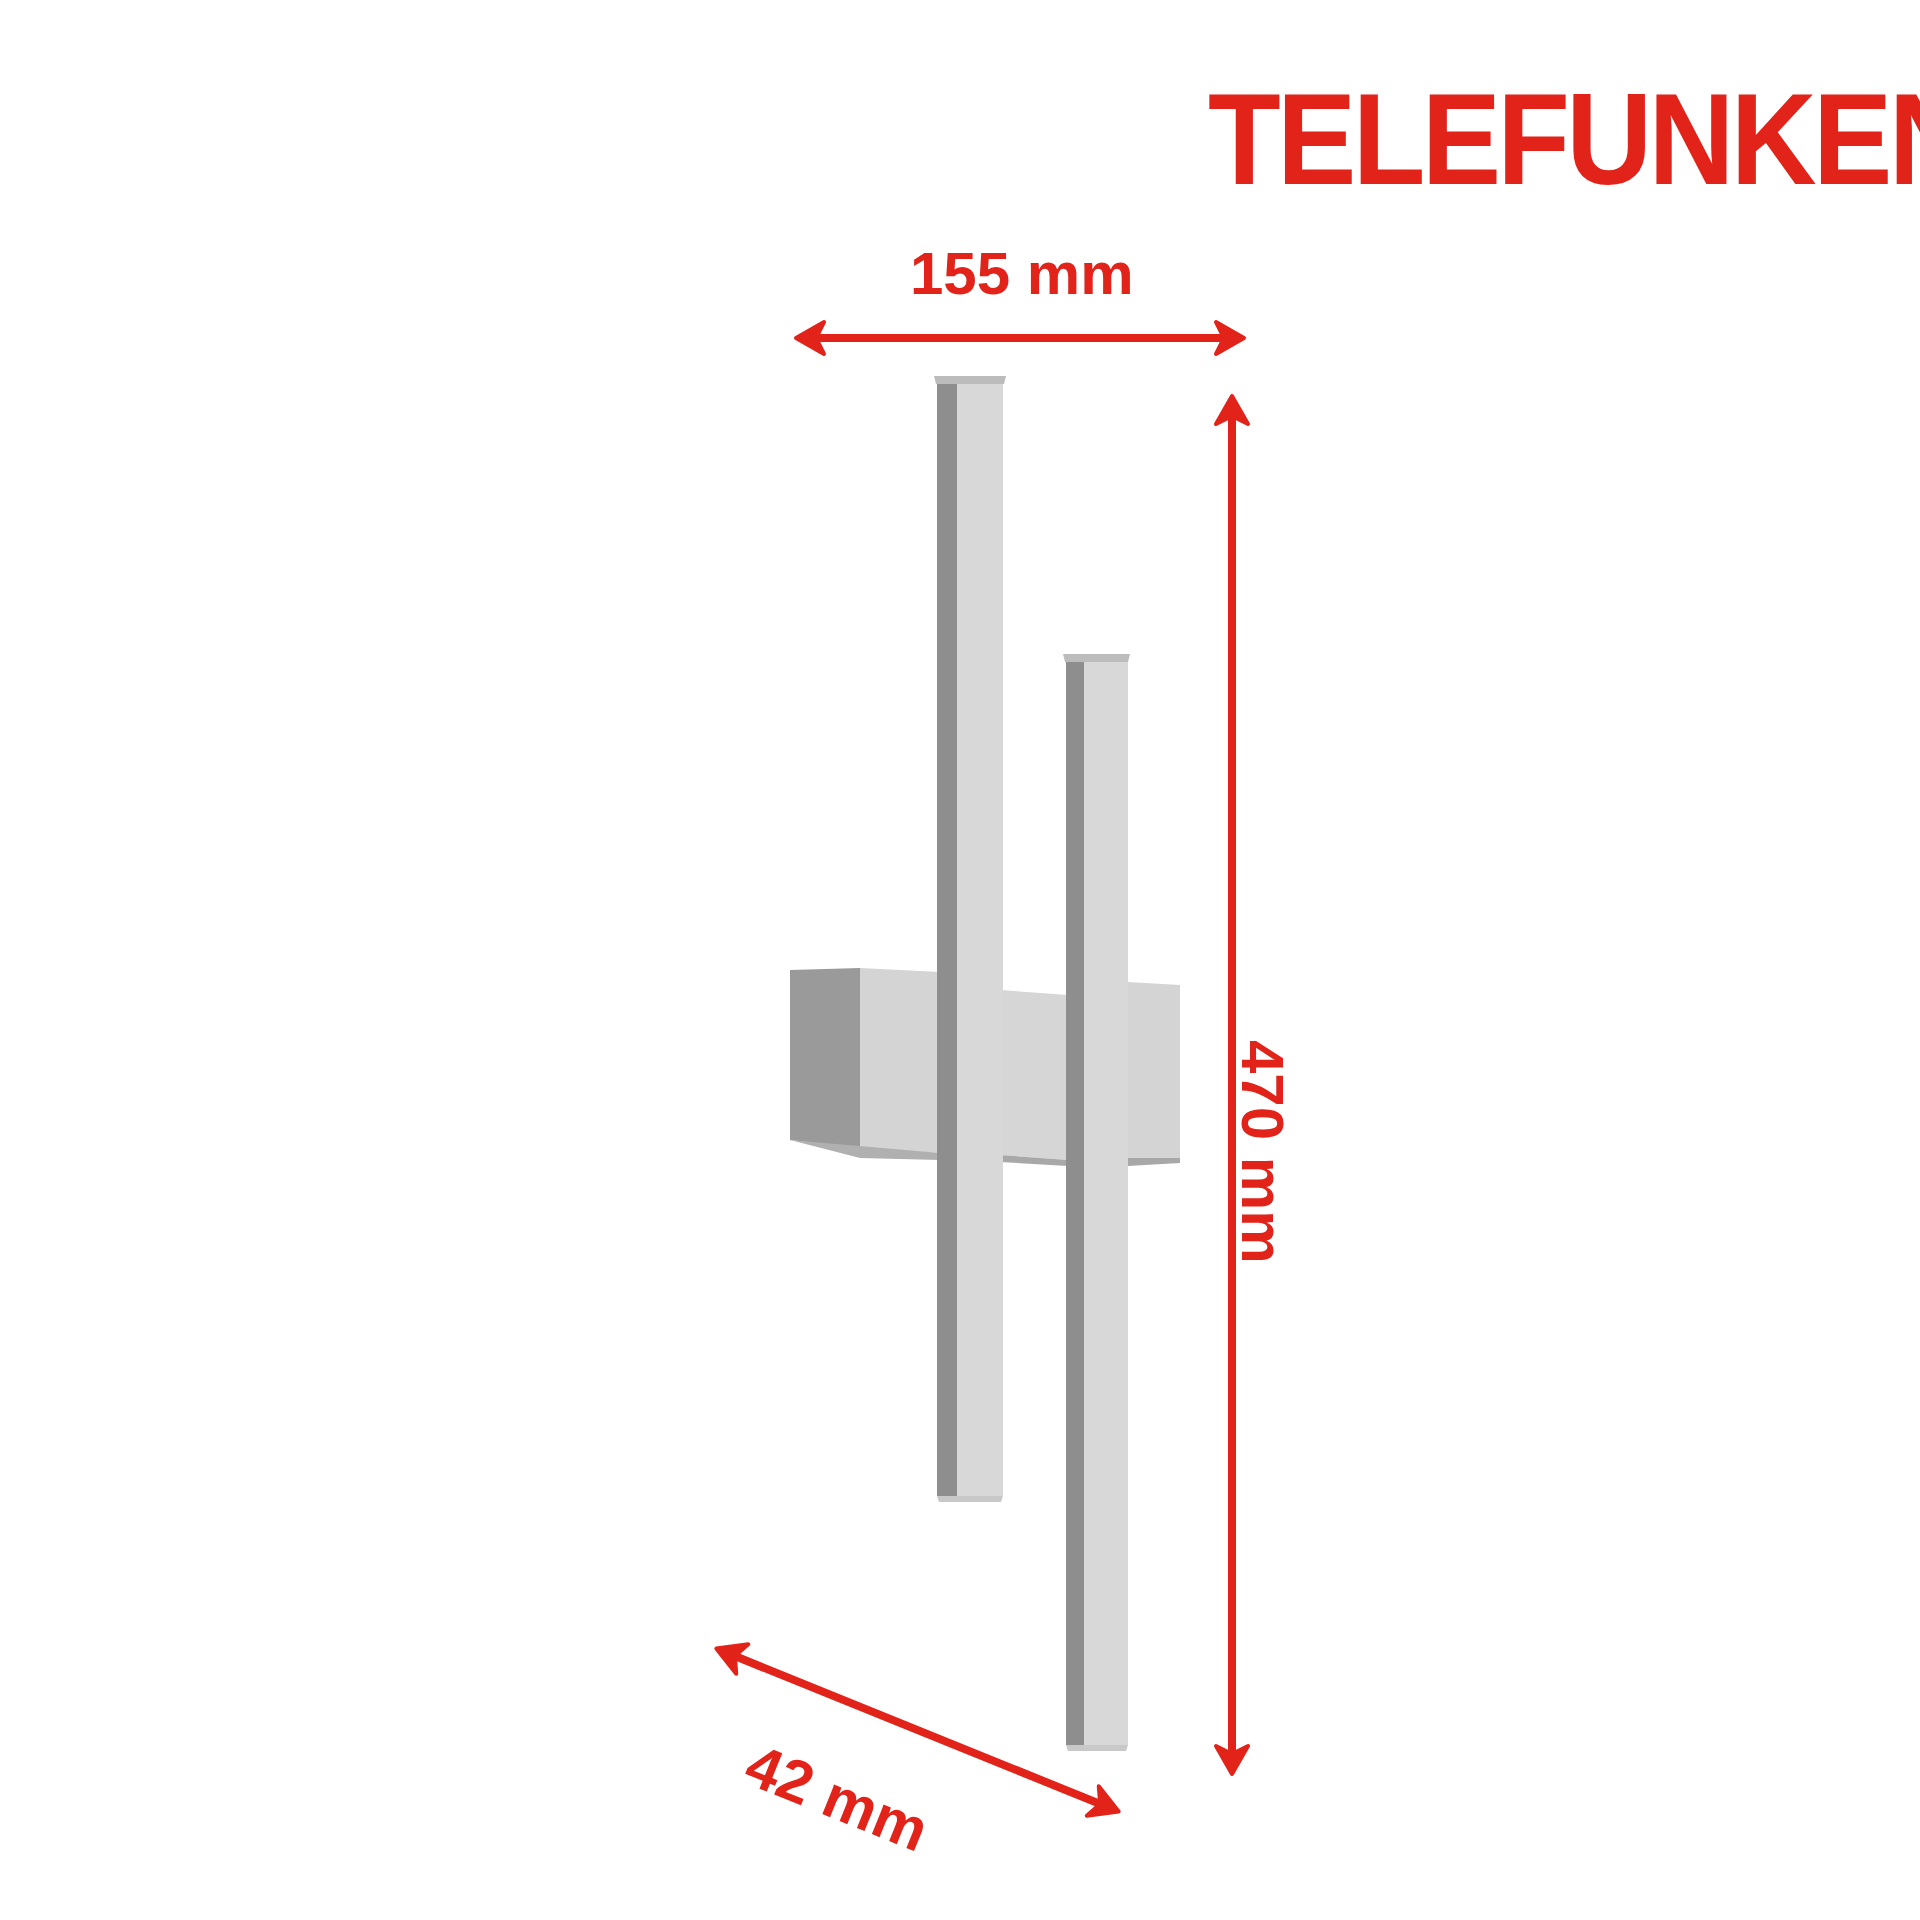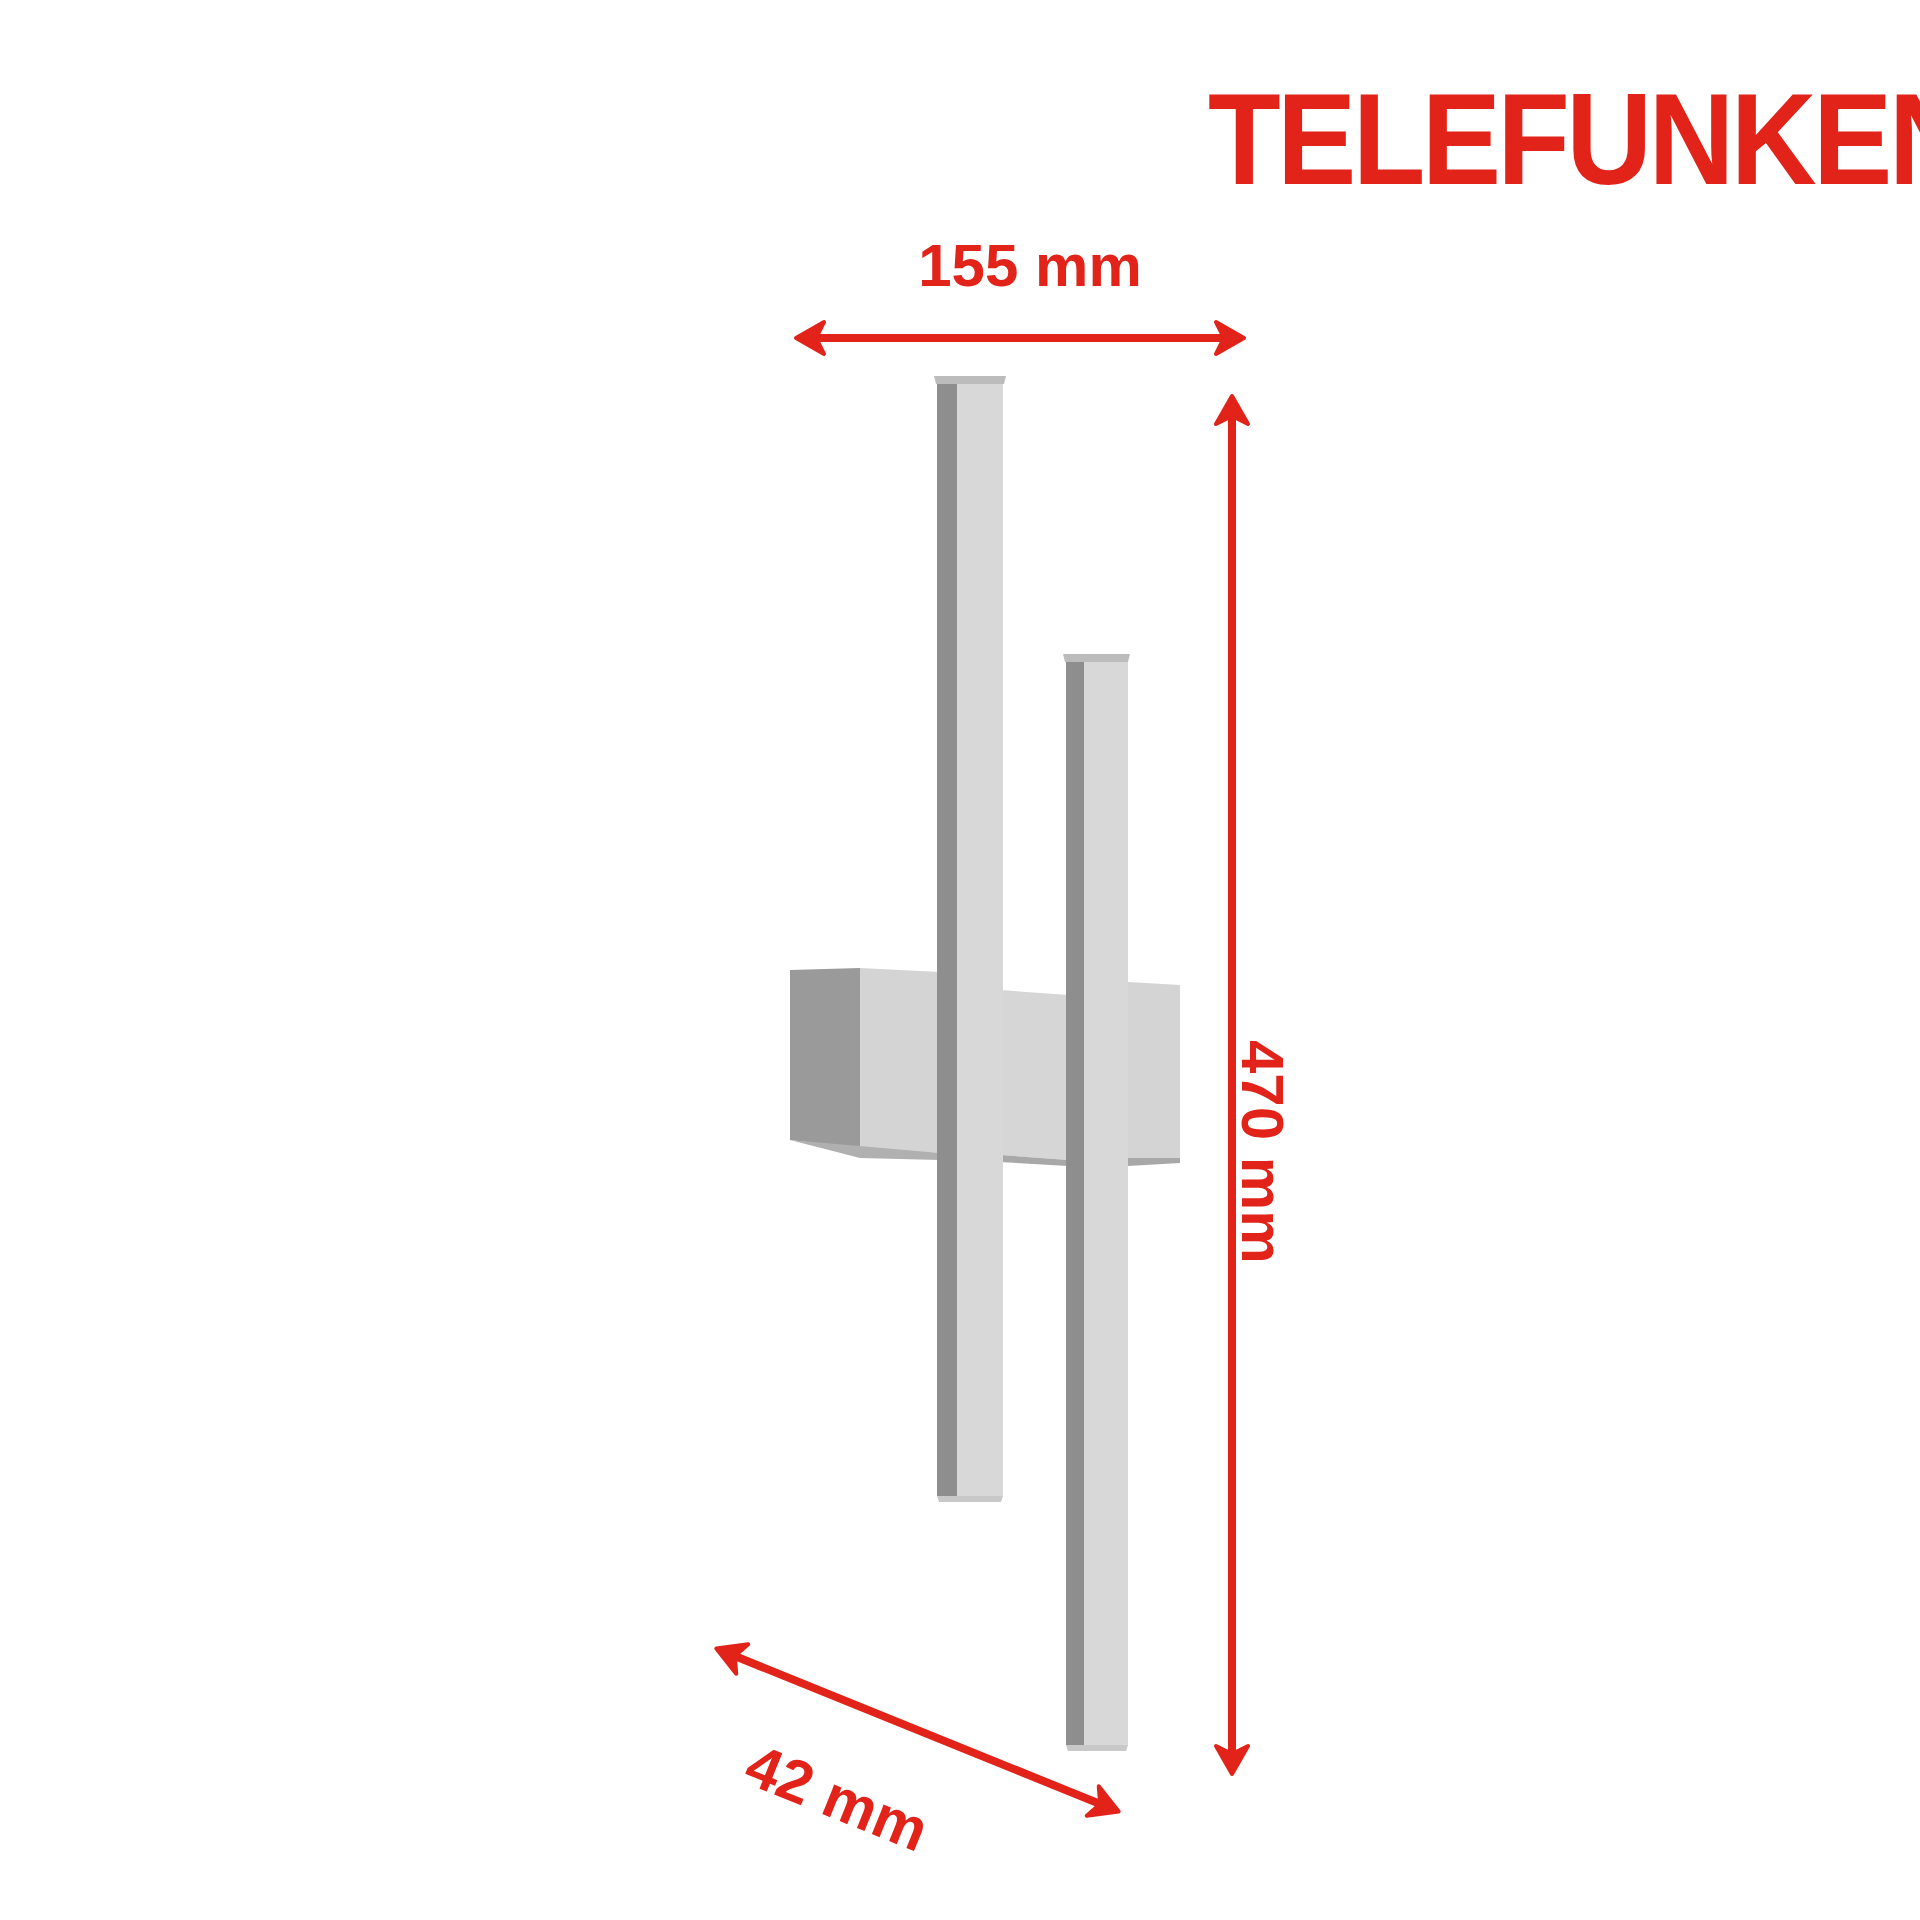--- a/index.html
+++ b/index.html
@@ -4,21 +4,21 @@
 <style>
   html, body { margin: 0; padding: 0; background: #ffffff; }
   body { width: 1920px; height: 1920px; position: relative; overflow: hidden;
          font-family: "Liberation Sans", sans-serif; }
   .abs { position: absolute; }
   .logo { left: 1208px; top: 78px; width: 630px; height: 120px;
           color: #e2231a; font-family: "Liberation Sans", sans-serif; font-weight: 700;
           font-size: 128px; line-height: 120px; letter-spacing: -4px;
           transform: scaleX(0.93) scaleY(1.02); transform-origin: left top; white-space: nowrap; }
   .dim { color: #e2231a; font-weight: 700; font-size: 60px; white-space: nowrap; line-height: 1; }
-  .dim-width { left: 910px; top: 236px; width: 240px; text-align: center; }
+  .dim-width { left: 910px; top: 244px; width: 240px; text-align: left; }
   .dim-height { left: 1292px; top: 1040px; transform: rotate(90deg); transform-origin: left top; }
   .dim-depth { left: 760px; top: 1735px; transform: rotate(22deg); transform-origin: left top; }
   svg.overlay { position: absolute; left: 0; top: 0; }
 </style>
 </head>
 <body>
 
 <div class="abs logo">TELEFUNKEN</div>
 
 <svg class="overlay" width="1920" height="1920" viewBox="0 0 1920 1920">

